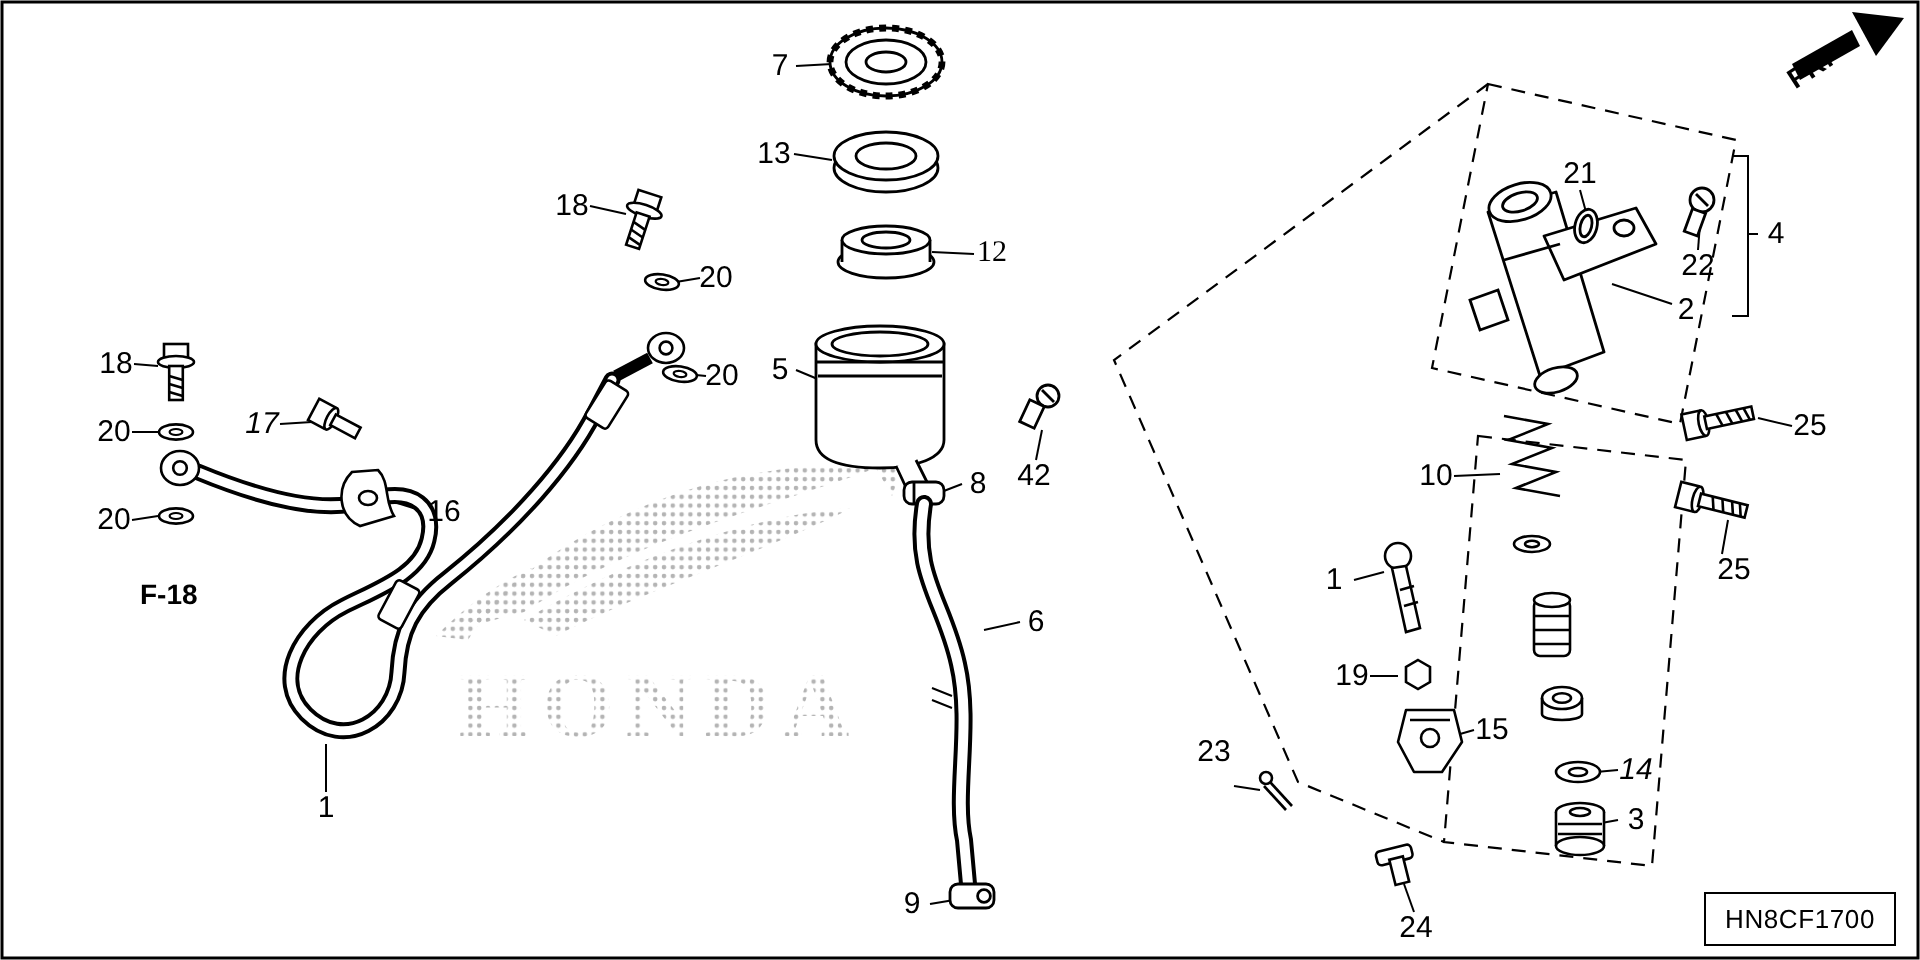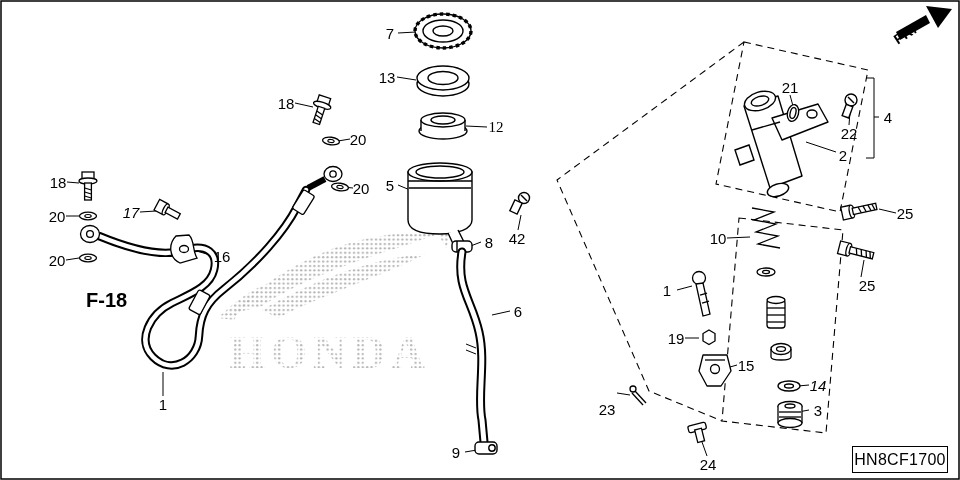--- a/index.html
+++ b/index.html
@@ -2,25 +2,25 @@
 <html><head>
 <meta charset="utf-8">
 <style>
   html,body{margin:0;padding:0;background:#e8e8e8;}
   .stage{position:relative;width:960px;height:480px;background:#ffffff;overflow:hidden;
          font-family:"Liberation Sans",sans-serif;color:#000;}
   .stage svg{position:absolute;left:0;top:0;}
   #labels-layer{position:absolute;left:0;top:0;width:960px;height:480px;pointer-events:none;}
   .part-label{position:absolute;transform:translate(-50%,-50%);font-size:15px;line-height:1;
               background:transparent;padding:0 1px;}
-  .ref-label{position:absolute;left:86px;top:289px;font-size:20px;font-weight:bold;}
+  .ref-label{position:absolute;left:70px;top:289px;font-size:14px;font-weight:bold;}
   .fr-label{position:absolute;left:893px;top:26px;font-size:14px;font-weight:bold;
             transform:rotate(-33deg);letter-spacing:.5px;}
   .code-box{position:absolute;left:852px;top:446px;width:94px;height:25px;border:1.4px solid #000;
-            display:flex;align-items:center;justify-content:center;font-size:16px;letter-spacing:.3px;}
+            display:flex;align-items:center;justify-content:center;font-size:13px;letter-spacing:.3px;}
 </style>
 </head>
 <body>
 
 <div class="stage">
 
 <svg width="960" height="480" viewBox="0 0 960 480">
   <defs>
     <pattern id="dots" width="4.4" height="4.4" patternUnits="userSpaceOnUse">
       <circle cx="2" cy="2" r="1.15" fill="#b4b4b4"></circle>
@@ -291,21 +291,21 @@
       <div class="part-label" style="left: 790px; top: 87px;">21</div>
       <div class="part-label" style="left: 849px; top: 133px;">22</div>
       <div class="part-label" style="left: 843px; top: 155px;">2</div>
       <div class="part-label" style="left: 888px; top: 117px;">4</div>
       <div class="part-label" style="left: 905px; top: 213px;">25</div>
       <div class="part-label" style="left: 867px; top: 285px;">25</div>
       <div class="part-label" style="left: 718px; top: 238px;">10</div>
       <div class="part-label" style="left: 667px; top: 290px;">1</div>
       <div class="part-label" style="left: 676px; top: 338px;">19</div>
       <div class="part-label" style="left: 746px; top: 365px;">15</div>
-      <div class="part-label" style="left: 607px; top: 409px; text-align: center;">23</div>
+      <div class="part-label" style="left: 607px; top: 376px; text-align: center;">23</div>
       <div class="part-label" style="left: 708px; top: 464px;">24</div>
       <div class="part-label" style="left: 818px; top: 385px; font-style: italic;">14</div>
       <div class="part-label" style="left: 818px; top: 410px;">3</div>
     </div>
 
 <div class="ref-label">F-18</div>
 <div class="fr-label">FR.</div>
 <div class="code-box">
   <span>HN8CF1700</span>
 </div>

